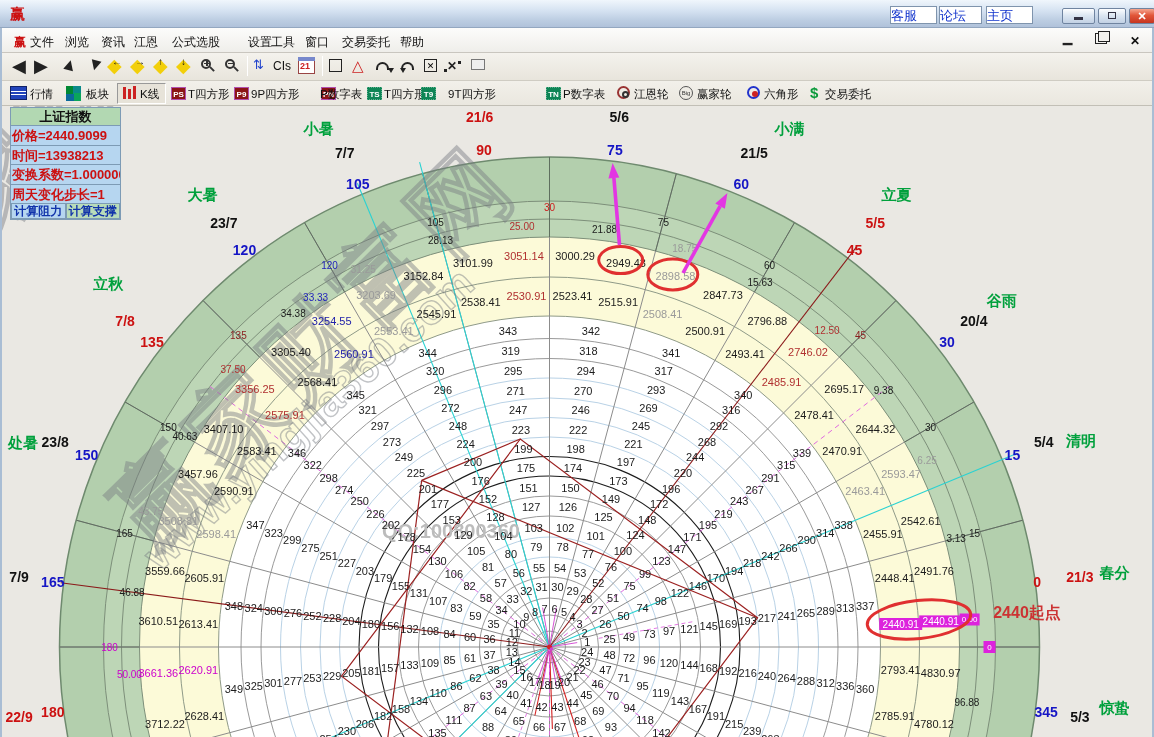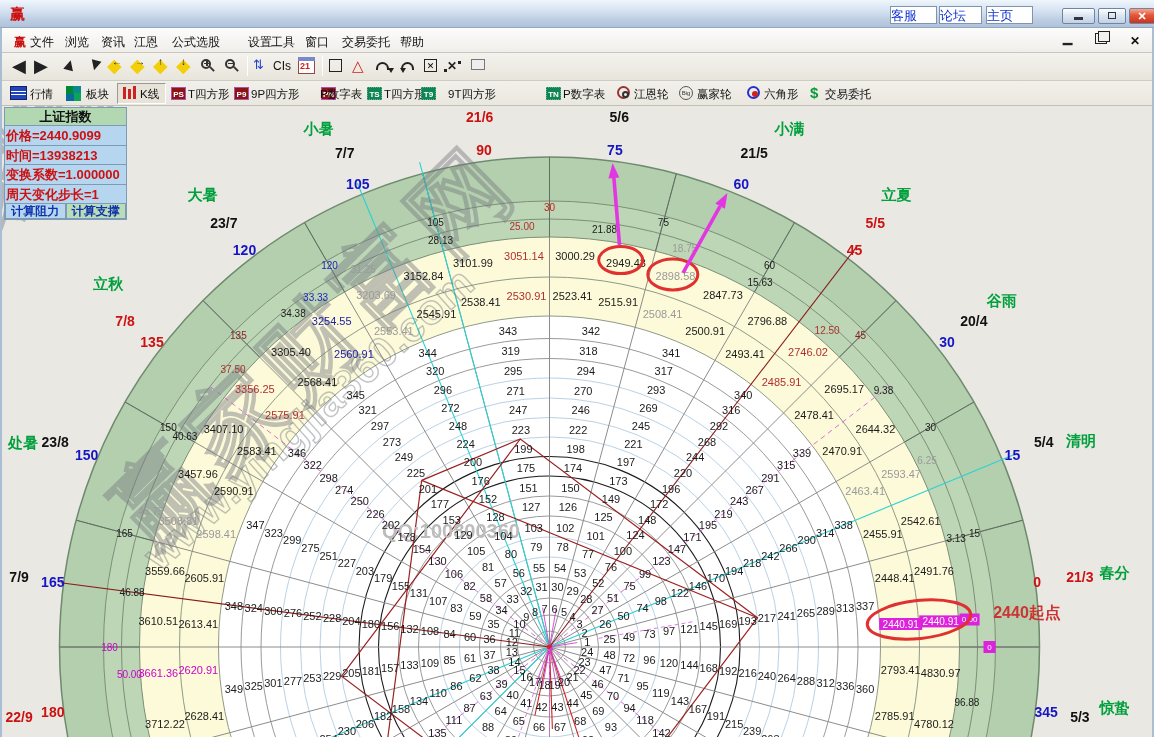--- a/index.html
+++ b/index.html
@@ -11,21 +11,21 @@
 #menubar{left:0;top:28px;width:1154px;height:25px;background:linear-gradient(#fcfcfb,#efeeea);border-bottom:1px solid #c9c6bf}
 #menubar span{position:absolute;top:6px;font-size:12px;color:#111}
 #tb1{left:0;top:53px;width:1154px;height:28px;background:linear-gradient(#f4f2ed,#e8e5dc);border-bottom:1px solid #cfccc3}
 #tb2{left:0;top:81px;width:1154px;height:25px;background:linear-gradient(#f2f0ea,#eae7df);border-bottom:1px solid #c2bfb6}
 #tb2 span.lbl{position:absolute;top:6px;font-size:11.5px;color:#111}
 .ic{position:absolute;font-size:16px;color:#222}
 .box{position:absolute;width:15px;height:13px;top:6px;color:#fff;font-size:8px;font-weight:bold;text-align:center;line-height:13px}
 .pbox{background:#8b1515;border:1px solid #b050b0}
 .tbox{background:#0c7a4a;border:1px dotted #60b090;background:#0e8555}
 .sep{position:absolute;top:3px;width:1px;height:20px;background:#c5c2ba;border-right:1px solid #fff}
-#panel{left:4px;top:107px;width:123px;z-index:5}
+#panel{left:10px;top:107px;width:111px;z-index:5}
 #panel div{border:1px solid #7d9bb5;border-top:none;font-weight:bold;overflow:hidden;white-space:nowrap}
 #panel .hd{height:19px;background:#b2d8b2;color:#111;text-align:center;font-size:13px;line-height:18px;border-top:1px solid #7d9bb5}
 #panel .rw{height:19.5px;background:#b6d6f0;color:#cc1111;font-size:13px;line-height:19px;padding-left:1px}
 #content{left:0;top:106px;width:1154px;height:631px;background:#eae8e3;overflow:hidden}
 </style></head>
 <body>
 <div id="content" class="abs">
     <svg width="1154" height="631" viewBox="0 106 1154 631" style="position:absolute;left:0;top:0" font-family="Liberation Sans, sans-serif">
       <circle cx="549.5" cy="647.0" r="490" fill="#b3cfad" stroke="#6e8a6e" stroke-width="1.5"></circle>
 <circle cx="549.5" cy="647.0" r="446" fill="#bdd6b6"></circle>

